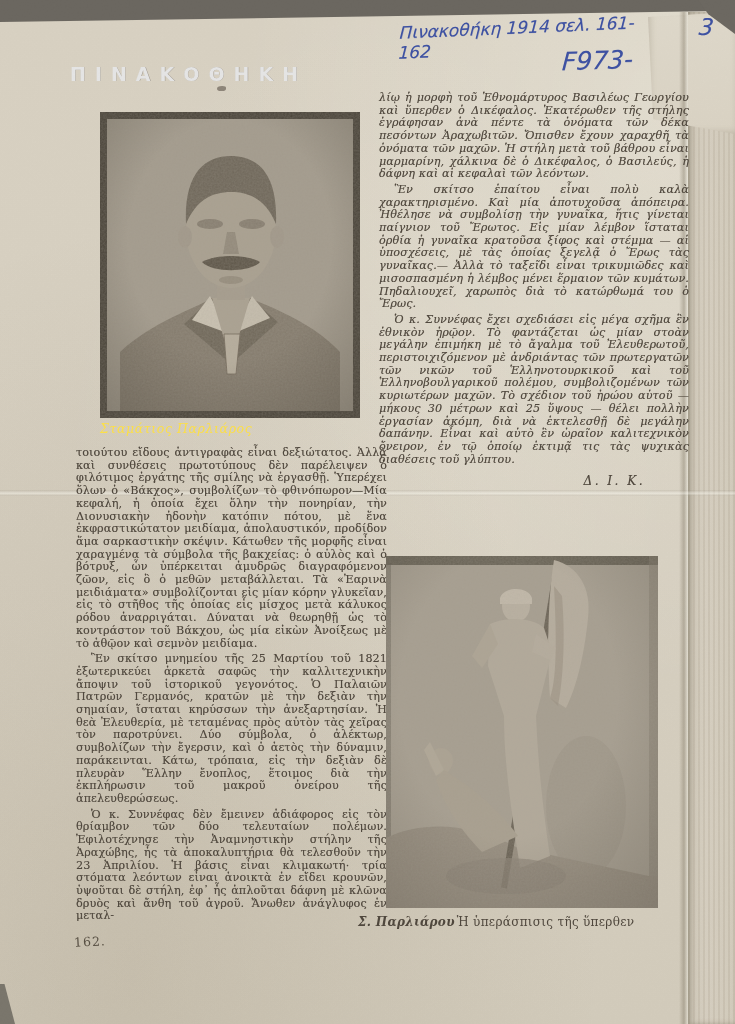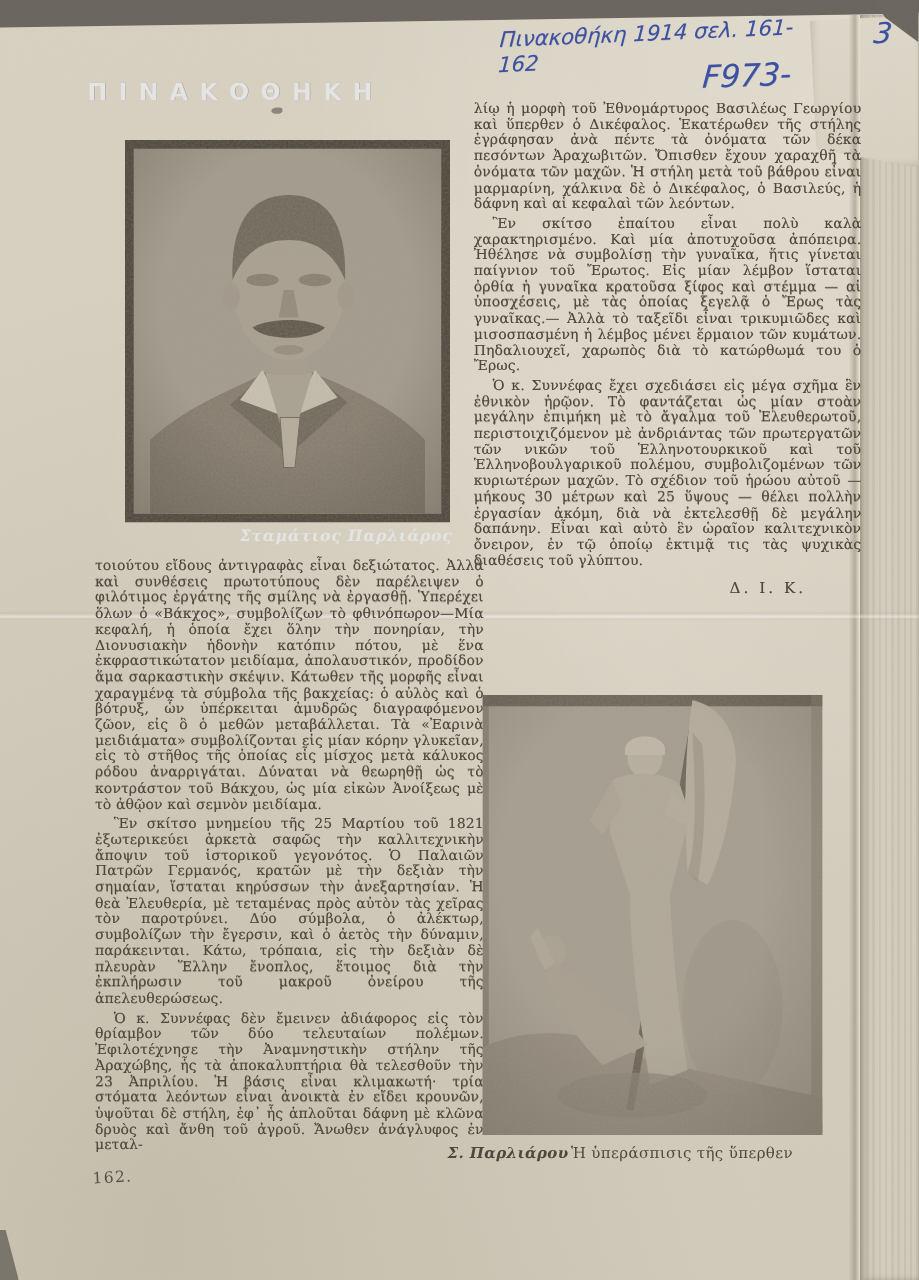--- a/index.html
+++ b/index.html
@@ -59,28 +59,28 @@
     letter-spacing:9px;color:#e5e5e5;text-shadow:.3px .3px .4px rgba(87,80,74,.5);
   }
   .col{
     position:absolute;text-align:justify;
     font-size:11.1px;line-height:12.7px;letter-spacing:.15px;
     color:#4e463c;text-shadow:.2px .2px .3px rgba(78,70,60,.45);
   }
   .col p{margin:0 0 3px 0;text-indent:15px;}
   .col p.noindent{text-indent:0;}
   .col-left{left:76px;top:447px;width:311px;}
-  .col-right{left:379px;top:81px;width:310px;}
+  .col-right{left:379px;top:92px;width:310px;font-style:italic;}
   .sig{
     text-align:right;padding-right:44px;margin-top:9px;
     font-size:12px;letter-spacing:2.5px;color:#4e463c;
   }
   .caption-portrait{
-    position:absolute;left:100px;top:421px;width:262px;text-align:right;
-    font-style:italic;font-weight:700;font-size:12.5px;letter-spacing:.6px;color:#e5e5e5;
+    position:absolute;left:100px;top:421px;width:262px;text-align:left;
+    font-style:italic;font-weight:400;font-size:12.5px;letter-spacing:.6px;color:#fde047;
   }
   .caption-statue{
     position:absolute;left:358px;top:915px;width:320px;
     font-size:12px;color:#4e463c;letter-spacing:.3px;
   }
   .caption-statue .artist{font-style:italic;font-weight:700;margin-right:2px;}
   .pagenum{
     position:absolute;left:74px;top:934px;
     font-size:12.5px;color:#574f43;letter-spacing:1px;transform:rotate(-3deg);
   }

